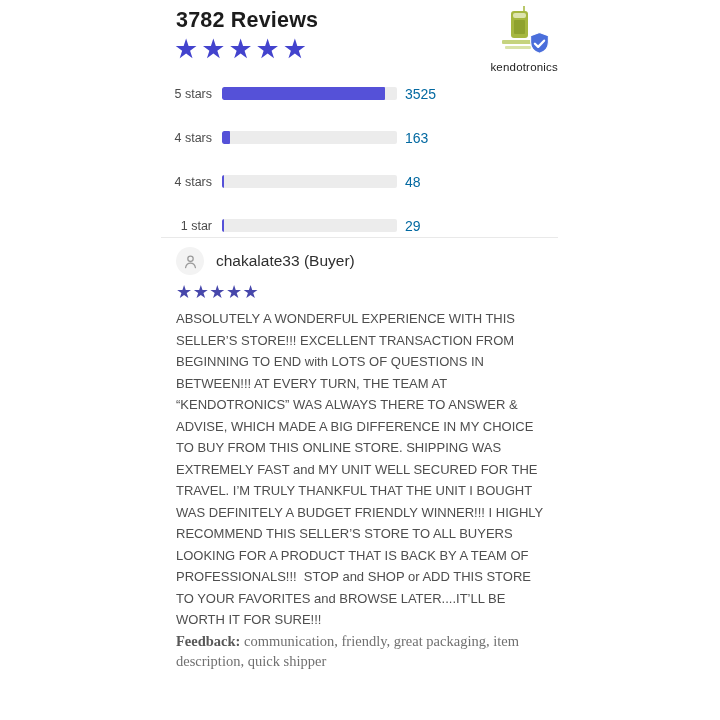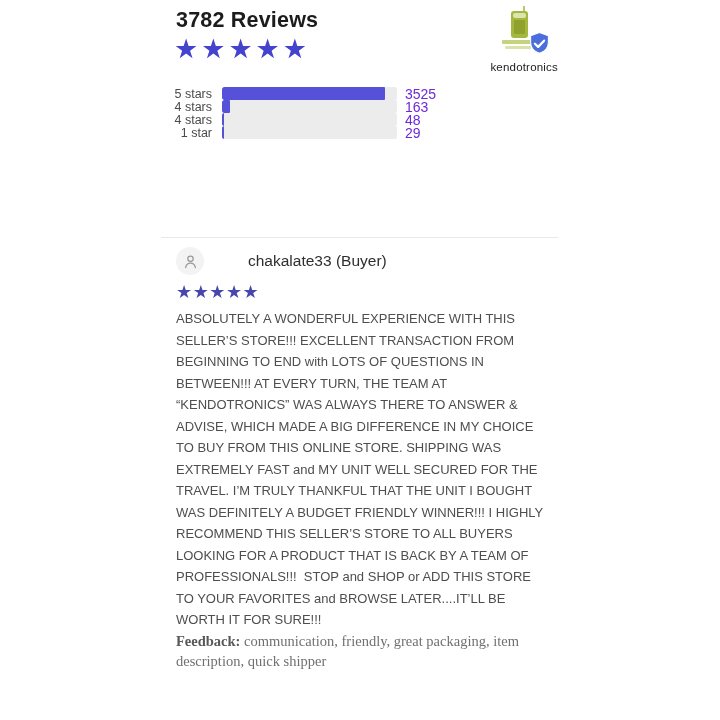--- a/index.html
+++ b/index.html
@@ -24,31 +24,31 @@
     background:#dde4ae; border-radius:2px; }
   .device:after { content:""; position:absolute; left:3px; top:9px; right:3px; bottom:4px;
     background:#8fa22e; border-radius:1px; }
   .antenna { position:absolute; left:25px; top:0; width:2px; height:6px; background:#b9c86a; }
   .micro1 { position:absolute; left:4px; top:34px; width:36px; height:4px; background:#c5d37e; border-radius:1px; }
   .micro2 { position:absolute; left:7px; top:40px; width:26px; height:3px; background:#d9e3a8; border-radius:1px; }
   .shield { position:absolute; right:-8px; bottom:-4px; width:25px; height:25px; }
   .seller-name { margin-top:9px; text-align:right; font-size:11.5px; color:#222; letter-spacing:.2px; }
 
   .ratings { position:absolute; left:150px; top:87px; }
-  .rrow { display:flex; align-items:center; height:13px; margin-bottom:0; }
+  .rrow { display:flex; align-items:center; height:13px; margin-bottom:31px; }
   .rlabel { width:62px; text-align:right; margin-right:10px; font-size:12.5px; color:#4b4b4b; white-space:nowrap; }
   .rtrack { position:relative; width:175px; height:13px; background:#ececec; border-radius:2px; overflow:hidden; }
   .rfill { position:absolute; left:0; top:0; bottom:0; min-width:2px;
     background:var(--accent,#5551d8); border-radius:2px 1px 1px 2px; }
-  .rvalue { margin-left:8px; font-size:14px; color:#6d28d9; }
+  .rvalue { margin-left:8px; font-size:14px; color:#0369a1; }
 
   .divider { position:absolute; left:161px; top:237px; width:397px; height:1px; background:#e9e9e9; }
 
   .review { position:absolute; left:176px; top:247px; width:374px; }
-  .review-head { display:flex; align-items:center;gap:32px; }
+  .review-head { display:flex; align-items:center; }
   .avatar { width:28px; height:28px; border-radius:50%; background:#f3f3f3;
     display:flex; align-items:center; justify-content:center; flex:0 0 auto; }
   .author { margin-left:12px; font-size:15.5px; color:#2e2e2e; cursor:pointer; }
   .review-stars { margin-top:8px; font-size:18px; line-height:18px;
     color:var(--review-star,#4747ab); letter-spacing:.5px; }
   .review-body { margin-top:7px; font-size:13px; line-height:21.5px; color:#4e4e4e; white-space:pre-wrap; }
   .feedback { font-size:14.5px; line-height:20px; color:#707070;font-family:Liberation Serif, serif; }
   .fb-label { font-weight:700; color:#585858; }
 </style>
 </head>

